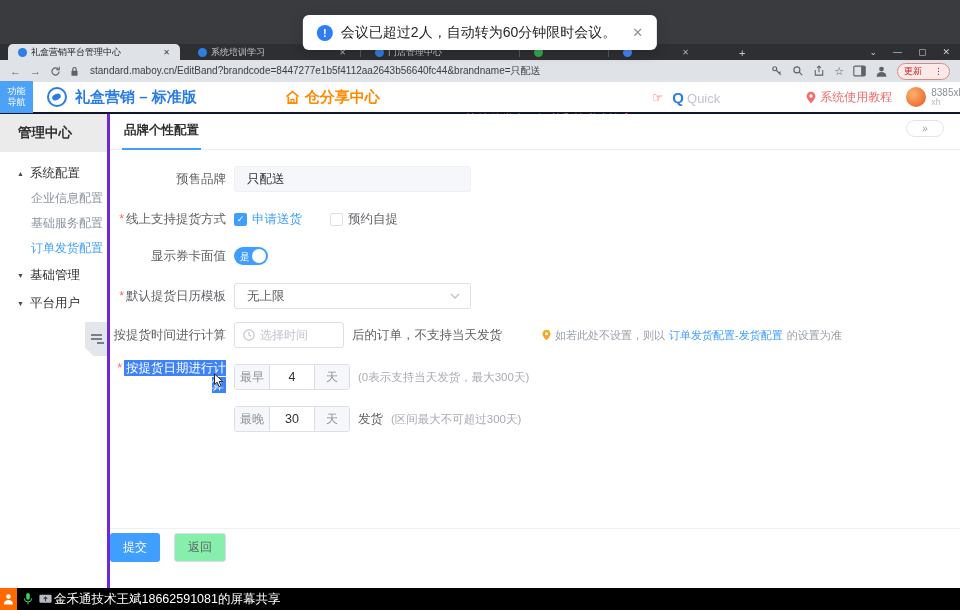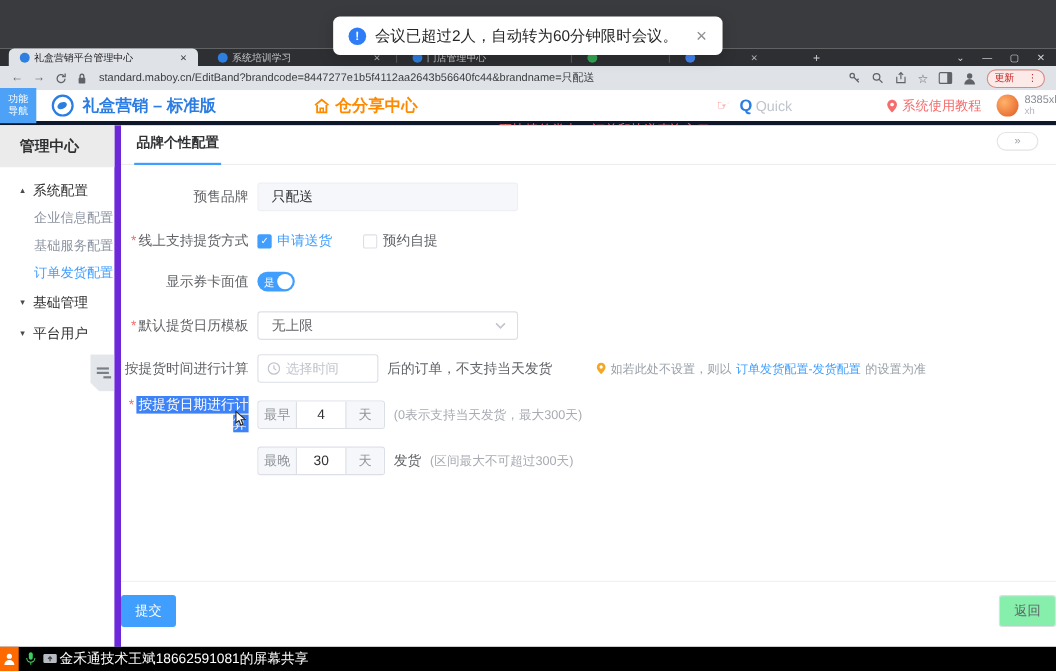--- a/index.html
+++ b/index.html
@@ -20,38 +20,38 @@
   .winctl { position:absolute; right:10px; top:44px; height:16px; display:flex; align-items:center; gap:16px; color:#cfd2d6; font-size:9px; }
 
   .urlbar { position:absolute; left:0; top:60px; width:960px; height:22px; background:#dfe2e6; display:flex; align-items:center; padding:0 10px; gap:9px; }
   .nav-arrow { color:#5f6368; font-size:11px; }
   .url-text { font-size:10px; color:#3c4043; flex:1; margin-left:2px; white-space:nowrap; overflow:hidden; }
   .ubar-icon { display:flex; align-items:center; }
   .star { color:#5f6368; font-size:11px; }
   .update-pill { border:1px solid #d98a84; background:#fbeae8; color:#c5221f; border-radius:9px; padding:1px 6px; font-size:9px; display:flex; align-items:center; gap:12px; }
 
   
-  .appheader { position:absolute; left:0; top:82px; width:960px; height:32px; background:#fff; border-bottom:4px solid #0f172a; display:flex; align-items:center; }
+  .appheader { position:absolute; left:0; top:82px; width:960px; height:32px; background:#fff; border-bottom:2px solid #0f172a; display:flex; align-items:center; }
   .nav-toggle { width:33px; height:32px; background:#4da2f8; color:#fff; font-size:9px; line-height:1.25; display:flex; flex-direction:column; align-items:center; justify-content:center; flex:none; }
   .logo { width:20px; height:20px; border-radius:50%; border:2px solid #2b7de3; margin-left:14px; position:relative; flex:none; }
   .logo-in { position:absolute; left:3px; top:5px; width:9px; height:6px; border-radius:50%; background:#2b7de3; transform:rotate(-25deg); }
   .brand { color:#2b7de3; font-weight:bold; font-size:15px; margin-left:8px; white-space:nowrap; }
   .share-center { margin-left:88px; display:flex; align-items:center; gap:5px; color:#ff8a00; font-weight:bold; font-size:15px; white-space:nowrap; }
   .promo { margin-left:74px; color:#f56c6c; font-size:12px; white-space:nowrap;margin-top:44px; }
   .hand { color:#f56c6c; font-size:13px; margin-left:6px; }
   .quick { display:flex; align-items:baseline; margin-left:9px; }
   .q-glyph { color:#2b7de3; font-weight:bold; font-size:15px; }
   .quick-label { color:#c0c4cc; font-size:13px; margin-left:3px; }
   .tutorial { margin-left:86px; display:flex; align-items:center; gap:4px; color:#f56c6c; font-size:12px; white-space:nowrap; }
   .avatar { width:20px; height:20px; border-radius:50%; margin-left:14px; background:radial-gradient(circle at 35% 35%, #ffb36b, #e2571f); flex:none; }
   .usercol { margin-left:5px; line-height:1.1; }
   .uname { font-size:10px; color:#8a8f99; } .usub { font-size:9px; color:#b3b8c2; }
 
   
-  .sidebar { position:absolute; left:0; top:114px; width:110px; height:474px; background:#fff; border-right:6px solid #6d28d9; }
+  .sidebar { position:absolute; left:0; top:114px; width:110px; height:474px; background:#fff; border-right:3px solid #6d28d9; }
   .sb-title { height:38px; background:#ebebeb; display:flex; align-items:center; padding-left:18px; font-weight:bold; font-size:13.5px; color:#303133; }
   .sb-group { display:flex; align-items:center; gap:6px; padding-left:17px; height:26px; font-size:12.5px; color:#303133; }
   .sb-group.spaced { height:28px; }
   .sb-arrow { font-size:7px; color:#4a4a4a; }
   .sb-child { padding-left:31px; height:25px; font-size:12px; color:#8c93a0; display:flex; align-items:center; }
   .sb-child.active { color:#409eff; }
   .sb-menu { padding-top:8px; }
   .sb-handle { position:absolute; right:0; top:208px; width:22px; height:34px; background:#e3e6ea; clip-path:polygon(0 0,100% 0,100% 100%,38% 100%,0 76%); display:flex; flex-direction:column; align-items:center; justify-content:center; gap:2px; }
   .sb-handle i { display:block; width:11px; height:2px; background:#7a7f87; }
   .sb-handle i.short { width:7px; align-self:flex-end; margin-right:3px; }
@@ -85,21 +85,21 @@
   .tip-link { color:#409eff; }
   .igroup { display:flex; height:26px; border:1px solid #dcdfe6; border-radius:3px; overflow:hidden; background:#fff; }
   .ig-affix { width:35px; background:#f5f7fa; color:#909399; font-size:12px; display:flex; align-items:center; justify-content:center; flex:none; }
   .ig-affix.pre { border-right:1px solid #dcdfe6; } .ig-affix.suf { border-left:1px solid #dcdfe6; }
   .ig-input { width:44px; border:none; text-align:center; font-size:12.5px; color:#303133; outline:none; font-family:inherit; }
   .hint { margin-left:8px; font-size:11.5px; color:#a8abb2; white-space:nowrap; }
   .fahuo { margin-left:8px; font-size:12.5px; color:#606266; }
   .sel-label { background:#3e82f7; color:#fff; padding:1px 2px; }
   .cursor-svg { position:absolute; right:2px; top:13px; }
 
-  .content-footer { position:absolute; left:0; right:0; top:414px; border-top:1px solid #f0f0f0; padding-top:12px; display:flex; justify-content:space-between; gap:14px; }
+  .content-footer { position:absolute; left:0; right:0; top:414px; border-top:1px solid #f0f0f0; padding-top:4px; display:flex; justify-content:flex-start; gap:14px; }
   .btn { border-radius:3px; font-size:12px; padding:5px 13px; font-family:inherit; cursor:default; }
   .btn-primary { background:#409eff; color:#fff; border:none; }
   .btn-plain { background:#86efac; color:#606266; border:1px solid #dcdfe6; }
 
   
   .sharebar { position:absolute; left:0; top:588px; width:960px; height:22px; background:#000; display:flex; align-items:center; }
   .share-person { width:17px; height:22px; background:#ff6a00; display:flex; align-items:center; justify-content:center; flex:none; }
   .share-text { color:#fff; font-size:12.5px; margin-left:2px; }
   .mic-wrap, .cast-wrap { margin-left:6px; display:flex; align-items:center; }
 

